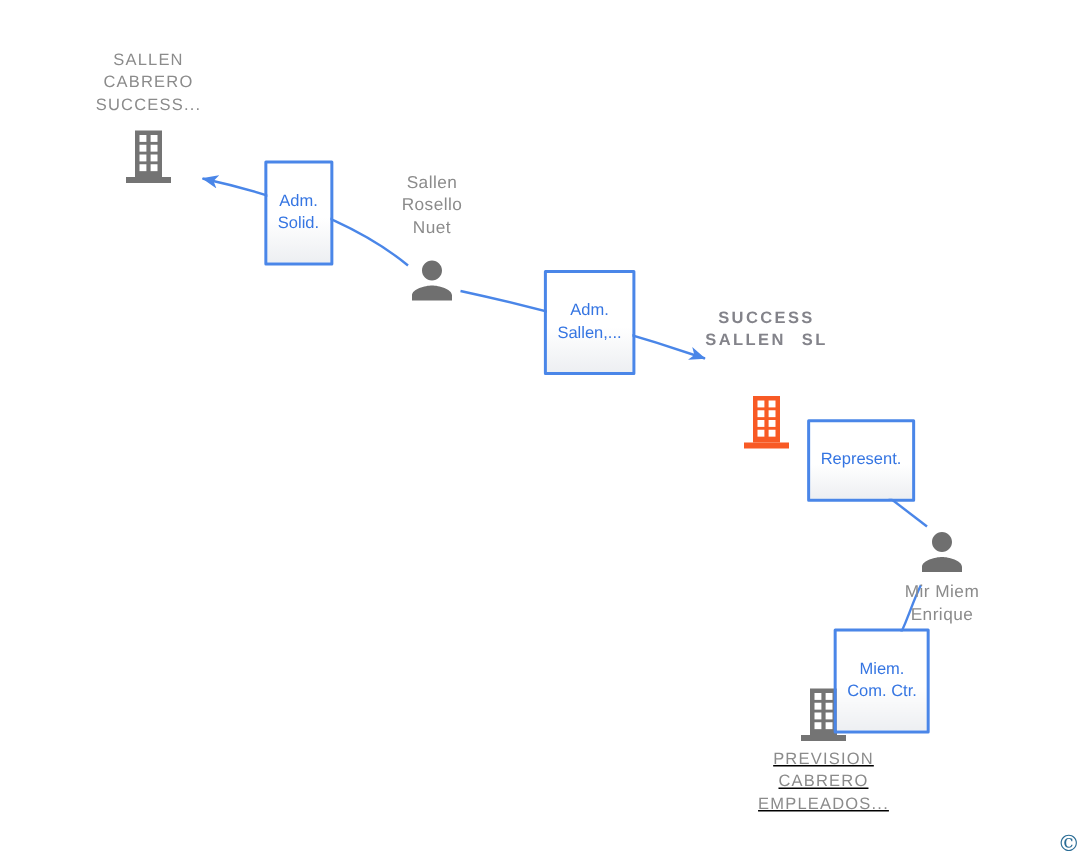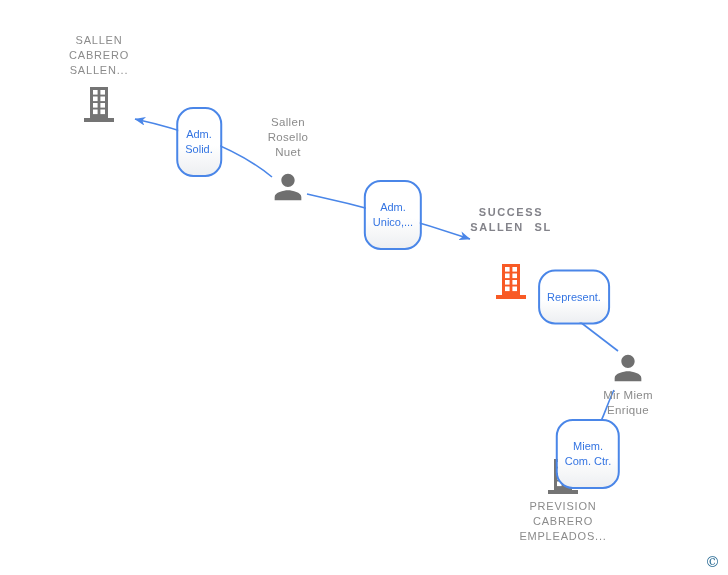--- a/index.html
+++ b/index.html
@@ -25,21 +25,21 @@
   .node-text span{display:block;}
   .icon-wrap{line-height:0;}
   .gap-above{margin-top:7px;}
   .gap-above-sm{margin-top:4px;}
   .company-icon .solid{fill:#747474;}
   .company-icon.orange .solid{fill:#f85a25;}
   .company-icon .win{fill:#ffffff;}
   .person-icon path{fill:#6f6f6f;}
   .edge-label{
     position:absolute;z-index:3;transform:translate(-50%,-50%);
-    border:2px solid #4a86e8;border-radius:17px;
+    border:2px solid #4a86e8;border-radius:1px;
     background:linear-gradient(#ffffff 55%,#edeff2);
     color:#3575e2;font-size:11px;line-height:15px;
     padding:18px 7px;text-align:center;white-space:nowrap;cursor:pointer;
   }
   .edge-label span{display:block;}
   .watermark{
     position:absolute;right:3px;bottom:3px;z-index:2;
     display:flex;align-items:baseline;
   }
   .wm-copy{
@@ -66,21 +66,21 @@
     <path class="edge-line" d="M 272 177 Q 226 139 135 119" marker-end="url(#arrow)"></path>
     <path class="edge-line" d="M 307 194 Q 390 212 470 239" marker-end="url(#arrow)"></path>
     <path class="edge-line" d="M 618 351 L 545 295" marker-end="url(#arrow)"></path>
     <path class="edge-line" d="M 614 390 C 603 412 601 436 577 448" marker-end="url(#arrow)"></path>
   </svg>
 
   <div class="node" style="left:34px;top:33px;">
     <div class="node-text uppercase">
       <span>SALLEN</span>
       <span>CABRERO</span>
-      <span>SALLEN...</span>
+      <span>SUCCESS...</span>
     </div>
     <div class="icon-wrap gap-above">
       <svg class="company-icon" width="34" height="38" viewBox="0 0 34 38">
         <rect class="solid" x="2" y="33" width="30" height="4"></rect>
         <rect class="solid" x="8" y="2" width="18" height="31"></rect>
         <rect class="win" x="11" y="5" width="4.6" height="4.6"></rect>
           <rect class="win" x="18.4" y="5" width="4.6" height="4.6"></rect>
         <rect class="win" x="11" y="11.5" width="4.6" height="4.6"></rect>
           <rect class="win" x="18.4" y="11.5" width="4.6" height="4.6"></rect>
         <rect class="win" x="11" y="18" width="4.6" height="4.6"></rect>
@@ -130,21 +130,21 @@
       <svg class="person-icon" width="40" height="40" viewBox="0 0 24 24">
         <path d="M12 12c2.21 0 4-1.79 4-4s-1.79-4-4-4-4 1.79-4 4 1.79 4 4 4zm0 2c-2.67 0-8 1.34-8 4v2h16v-2c0-2.66-5.33-4-8-4z"></path>
       </svg>
     </div>
     <div class="node-text">
       <span>Mir Miem</span>
       <span>Enrique</span>
     </div>
   </div>
 
-  <div class="node" style="left:498px;top:457px;">
+  <div class="node" style="left:484px;top:457px;text-decoration:underline;">
     <div class="icon-wrap">
       <svg class="company-icon" width="34" height="38" viewBox="0 0 34 38">
         <rect class="solid" x="2" y="33" width="30" height="4"></rect>
         <rect class="solid" x="8" y="2" width="18" height="31"></rect>
         <rect class="win" x="11" y="5" width="4.6" height="4.6"></rect>
           <rect class="win" x="18.4" y="5" width="4.6" height="4.6"></rect>
         <rect class="win" x="11" y="11.5" width="4.6" height="4.6"></rect>
           <rect class="win" x="18.4" y="11.5" width="4.6" height="4.6"></rect>
         <rect class="win" x="11" y="18" width="4.6" height="4.6"></rect>
           <rect class="win" x="18.4" y="18" width="4.6" height="4.6"></rect>
@@ -158,23 +158,23 @@
       <span>EMPLEADOS...</span>
     </div>
   </div>
 
   <div class="edge-label" style="left:199px;top:142px;">
     <span>Adm.</span>
     <span>Solid.</span>
   </div>
   <div class="edge-label" style="left:393px;top:215px;">
     <span>Adm.</span>
-    <span>Unico,...</span>
+    <span>Sallen,...</span>
   </div>
-  <div class="edge-label" style="left:574px;top:297px;">
+  <div class="edge-label" style="left:574px;top:307px;">
     <span>Represent.</span>
   </div>
   <div class="edge-label" style="left:588px;top:454px;">
     <span>Miem.</span>
     <span>Com. Ctr.</span>
   </div>
 
   <div class="watermark">
     <span class="wm-copy">©</span>
   </div>

